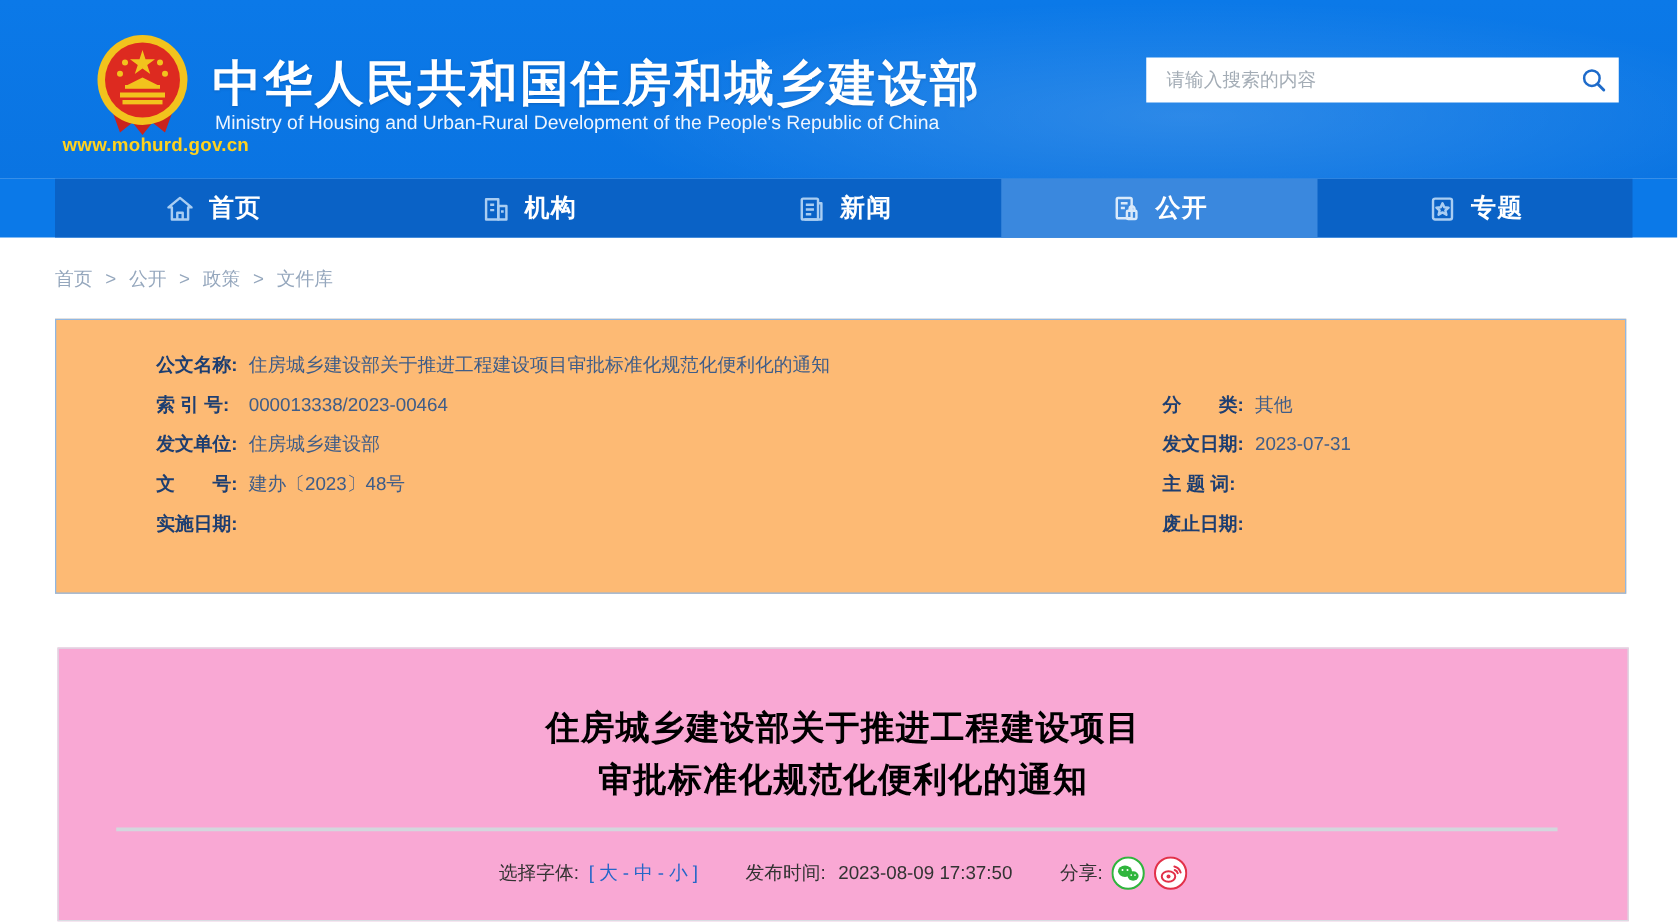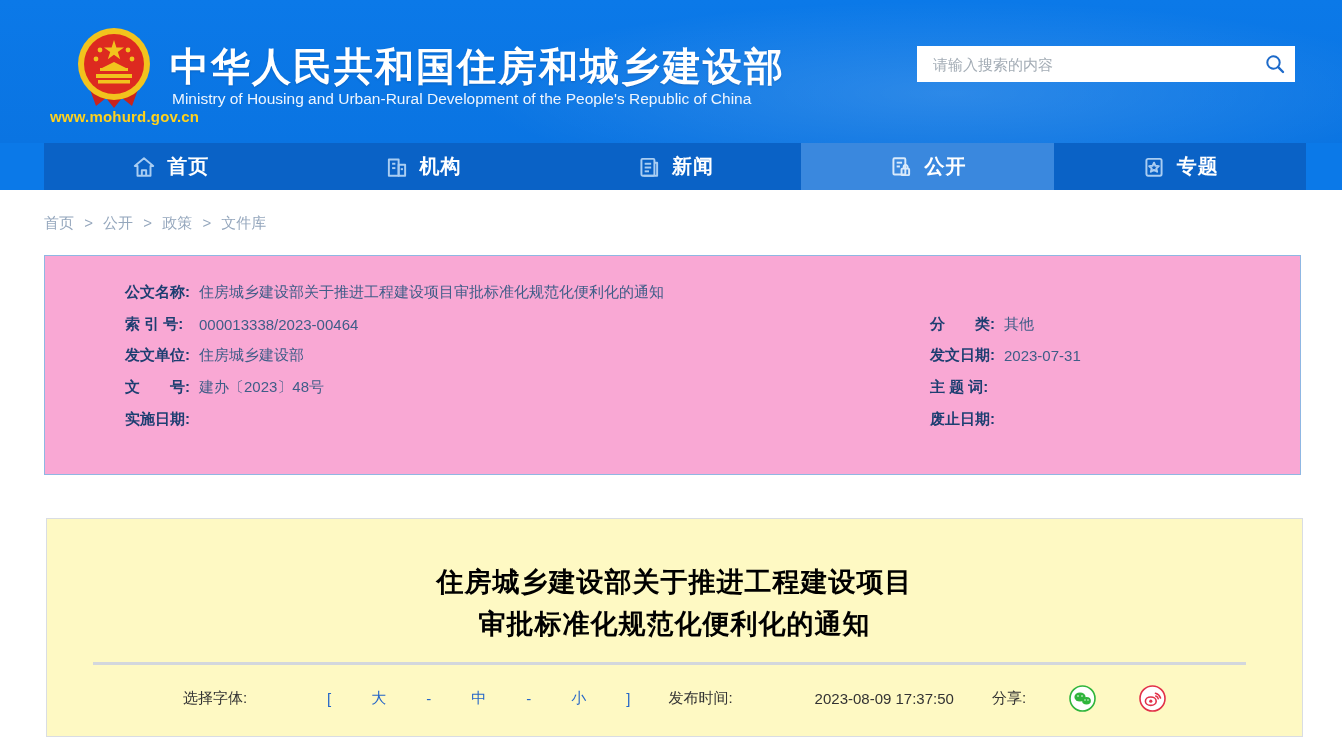--- a/index.html
+++ b/index.html
@@ -34,37 +34,37 @@
   .nav-item.active{background:#3a88de;}
   .nav-item svg{display:block;}
 
   
   .breadcrumb{position:absolute;left:44px;top:214px;font-size:15px;color:#95a7bd;}
   .breadcrumb span{margin-right:6px;}
   .breadcrumb .crumb{cursor:pointer;}
 
   
   .doc-box{position:absolute;left:44px;top:255px;width:1257px;height:220px;
-           background:#f9a8d4;border:1px solid #8fb7e3;box-sizing:border-box;}
+           background:#fdba74;border:1px solid #8fb7e3;box-sizing:border-box;}
   .doc-col{position:absolute;top:21px;}
   .doc-col.left{left:80px;}
   .doc-col.right{left:885px;top:52.6px;}
   .doc-row{height:31.6px;display:flex;align-items:center;font-size:15px;white-space:nowrap;}
   .doc-label{color:#1d3e71;font-weight:bold;width:74px;flex:none;}
   .doc-value{color:#3f5d88;}
 
   
   .article-box{position:absolute;left:46px;top:518px;width:1257px;height:219px;
-               background:#fef9c3;border:1px solid #d9dde3;box-sizing:border-box;}
+               background:#f9a8d4;border:1px solid #d9dde3;box-sizing:border-box;}
   .article-title{margin:0;position:absolute;top:42px;left:0;width:100%;text-align:center;
                font-size:27px;line-height:42px;font-weight:bold;color:#000;letter-spacing:1px;}
   .article-divider{position:absolute;top:143px;left:46px;width:1153px;height:3px;background:#d3d7dd;}
   .article-meta{position:absolute;top:166px;left:0;width:100%;display:flex;align-items:center;
                justify-content:center;font-size:15px;color:#333;}
-  .meta-group{display:flex;align-items:center;gap:36px;}
+  .meta-group{display:flex;align-items:center;}
   .meta-gap{width:38px;}
   .blue{color:#2566c8;}
   .size-link{color:#2566c8;cursor:pointer;margin:0 4px;}
   .share-icon{margin-left:7px;cursor:pointer;display:flex;align-items:center;}
 </style>
 </head>
 <body>
 
 <div id="page">
 

